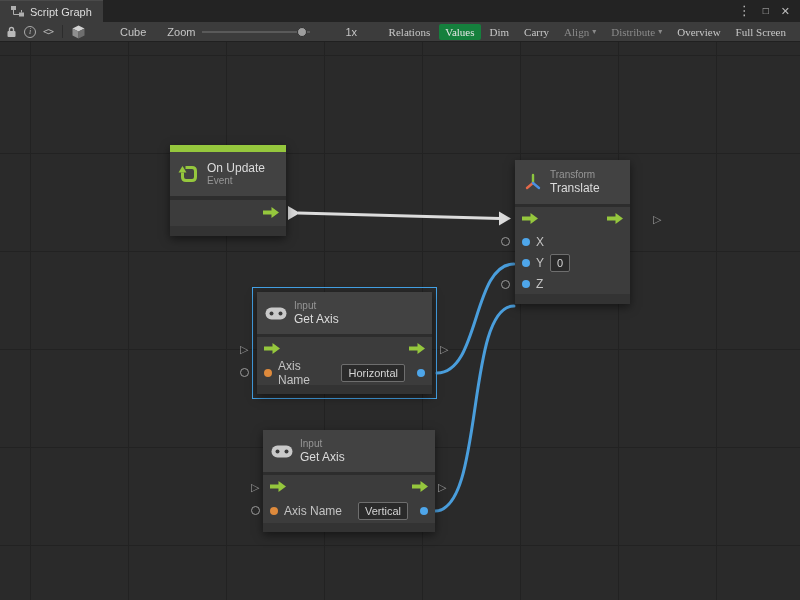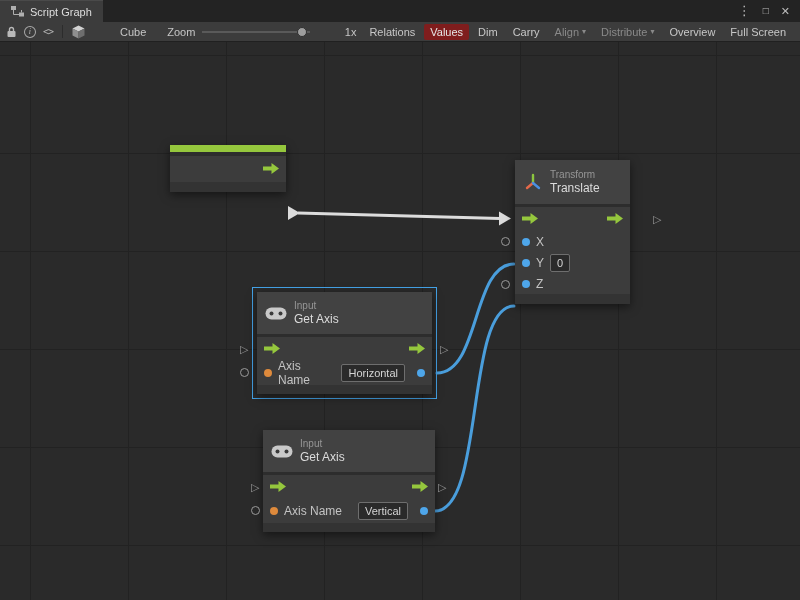--- a/index.html
+++ b/index.html
@@ -40,23 +40,23 @@
     display:flex; align-items:center; justify-content:center;
     font-size:8px; font-style:italic; color:#bbb; font-family:"Liberation Serif",serif;
   }
   .code-glyph { color:#b5b5b5; font-family:"DejaVu Sans Mono",monospace; font-size:10px; letter-spacing:-1px; }
   .tsep { width:1px; height:13px; background:#2c2c2c; margin:0 2px; }
   .tlabel { color:#c6c6c6; font-size:11px;margin-left:28px; }
   .zoom-label { margin-left:14px; }
   .slider { position:relative; width:108px; height:12px; }
   .slider-track { position:absolute; left:0; right:0; top:5px; height:2px; background:#5a5a5a; }
   .slider-handle { position:absolute; left:95px; top:1px; width:10px; height:10px; border-radius:50%; background:#9e9e9e; border:1px solid #303030; }
-  .tbtns { margin-left:auto; display:flex; align-items:center; gap:3px; padding-right:2px; }
+  .tbtns { margin-left:auto; display:flex; align-items:center; gap:3px; padding-right:2px;font-family:Liberation Serif, serif; }
   .tbtn { color:#c8c8c8; font-size:11px; padding:2px 6px; border-radius:2px; white-space:nowrap; display:flex; align-items:center; gap:3px; }
-  .tbtn.active { background:#7f1d1d; color:#e6e6e6; }
+  .tbtn.active { background:#15803d; color:#e6e6e6; }
   .tbtn.dimtext { color:#8a8a8a; }
   .dd { font-size:8px; line-height:8px; }
 
   
   .canvas {
     position:absolute; top:42px; left:0; width:800px; height:558px;
     background-color:#2a2a2a;
     background-image:
       linear-gradient(#222222 1px, transparent 1px),
       linear-gradient(90deg, #222222 1px, transparent 1px);
@@ -179,20 +179,30 @@
   <svg class="wires" width="800" height="558">
     <path class="flowwire" d="M298 171 L500 176.5"></path>
     <polygon class="flowhead" points="288,164 288,178 300,171"></polygon>
     <polygon class="flowhead" points="499,169.5 499,183.5 511,176.5"></polygon>
     <path class="valwire" d="M437 331 C480 331 472 222 514 222"></path>
     <path class="valwire" d="M435 469 C485 469 465 264 514 264"></path>
   </svg>
 
   <div class="node" style="left:170px; top:103px; width:116px;">
     <div class="greenbar"></div>
+    <div class="nheader">
+      <svg width="22" height="22" viewBox="0 0 22 22">
+        <path d="M7.5 4.5 H14 Q17.5 4.5 17.5 8 V14 Q17.5 17.5 14 17.5 H8 Q4.5 17.5 4.5 14 V9.5" fill="none" stroke="#95c73d" stroke-width="3"></path>
+        <polygon points="0.5,9.5 8.5,9.5 4.5,3" fill="#95c73d"></polygon>
+      </svg>
+      <div class="ntitles">
+        <span class="ntitle">On Update</span>
+        <span class="ncat">Event</span>
+      </div>
+    </div>
     <div class="ndivider h4"></div>
     <div class="nrow flowrow only-out">
       <span>
         <svg width="16" height="11" viewBox="0 0 16 11">
             <path d="M0 3.5 H8.5 V0 L16 5.5 L8.5 11 V7.5 H0 Z" fill="#95c73d"></path>
           </svg>
       </span>
     </div>
     <div class="nfooter"></div>
   </div>

